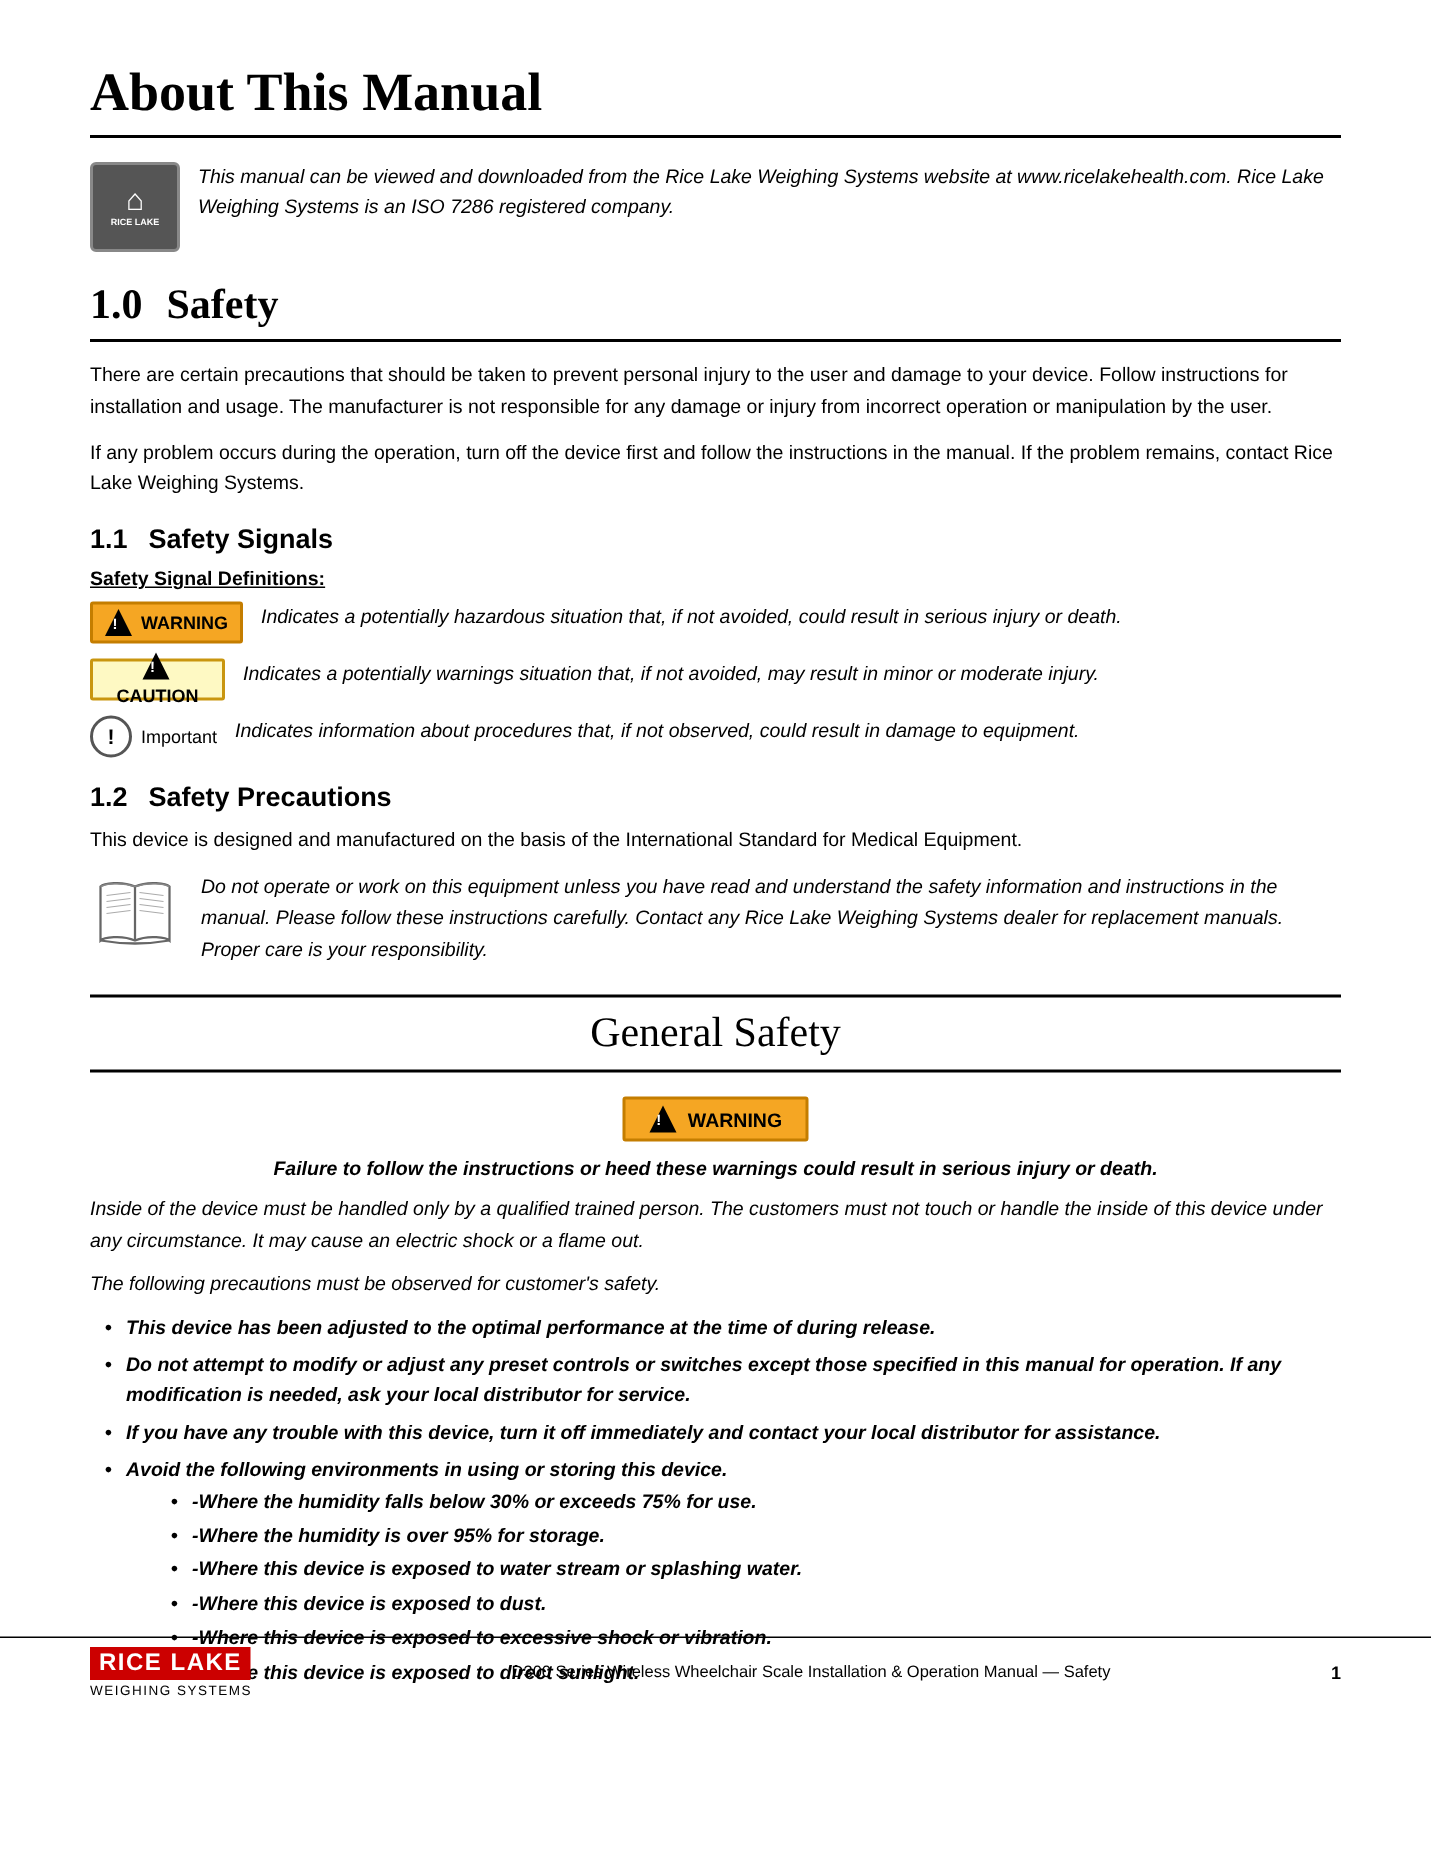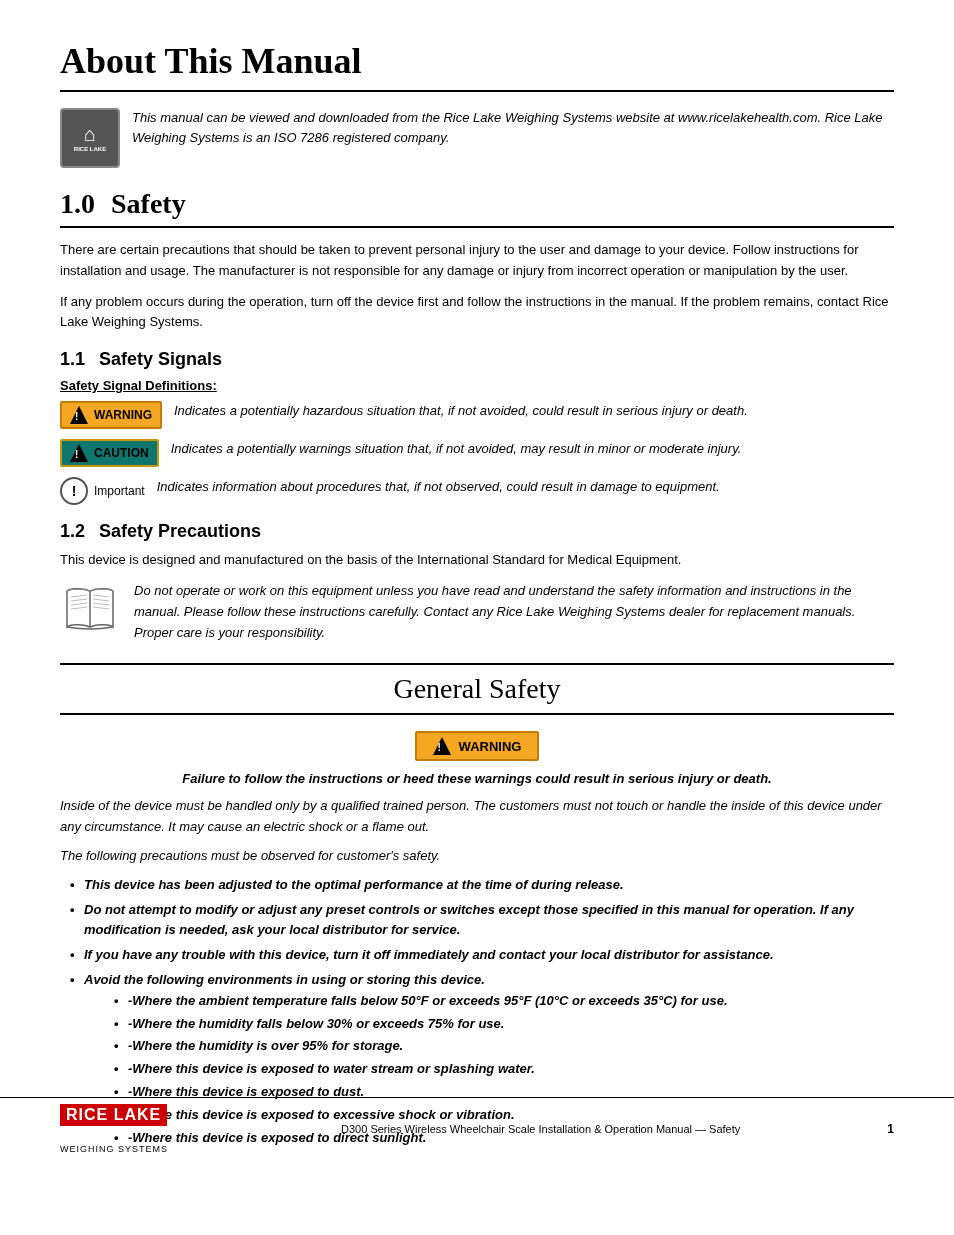--- a/index.html
+++ b/index.html
@@ -117,23 +117,24 @@
       min-width: 90px;
       height: 28px;
       gap: 4px;
     }
     .badge-warning {
       background: #f5a623;
       color: #000;
       border: 2px solid #c47d00;
     }
     .badge-caution {
-      background: #0f766e;
+      background: #fef9c3;
       color: #000;
       border: 2px solid #c9960f;
+      flex-direction: column;
     }
     .important-row {
       display: flex;
       align-items: flex-start;
       margin-bottom: 10px;
       gap: 12px;
     }
     .important-label-wrap {
       display: flex;
       align-items: center;
@@ -275,21 +276,21 @@
       background: #cc0000;
       color: #fff;
       font-weight: bold;
       font-size: 16px;
       padding: 2px 6px;
       letter-spacing: 1px;
     }
     .footer-logo-bottom {
       font-size: 9px;
       letter-spacing: 1px;
-      margin-top: 18px;
+      margin-top: 2px;
     }
     .footer-center {
       font-size: 11px;
       text-align: center;
       padding-left: 26px;
     }
     .footer-page {
       font-size: 12px;
       font-weight: bold;
     }
@@ -420,21 +421,20 @@
     <p class="italic-body">Inside of the device must be handled only by a qualified trained person. The customers must not touch or handle the inside of this device under any circumstance. It may cause an electric shock or a flame out.</p>
     <p class="italic-body">The following precautions must be observed for customer's safety.</p>
 
     <ul class="bullet-list">
       <li class="bold-item">This device has been adjusted to the optimal performance at the time of during release.</li>
       <li class="bold-item">Do not attempt to modify or adjust any preset controls or switches except those specified in this manual for operation. If any modification is needed, ask your local distributor for service.</li>
       <li class="bold-item">If you have any trouble with this device, turn it off immediately and contact your local distributor for assistance.</li>
       <li class="bold-item">
         <span>Avoid the following environments in using or storing this device.</span>
         <ul class="sub-bullet-list">
-          <li>-Where the ambient temperature falls below 50°F or exceeds 95°F (10°C or exceeds 35°C) for use.</li>
           <li>-Where the humidity falls below 30% or exceeds 75% for use.</li>
           <li>-Where the humidity is over 95% for storage.</li>
           <li>-Where this device is exposed to water stream or splashing water.</li>
           <li>-Where this device is exposed to dust.</li>
           <li>-Where this device is exposed to excessive shock or vibration.</li>
           <li>-Where this device is exposed to direct sunlight.</li>
         </ul>
       </li>
     </ul>
   </div>

